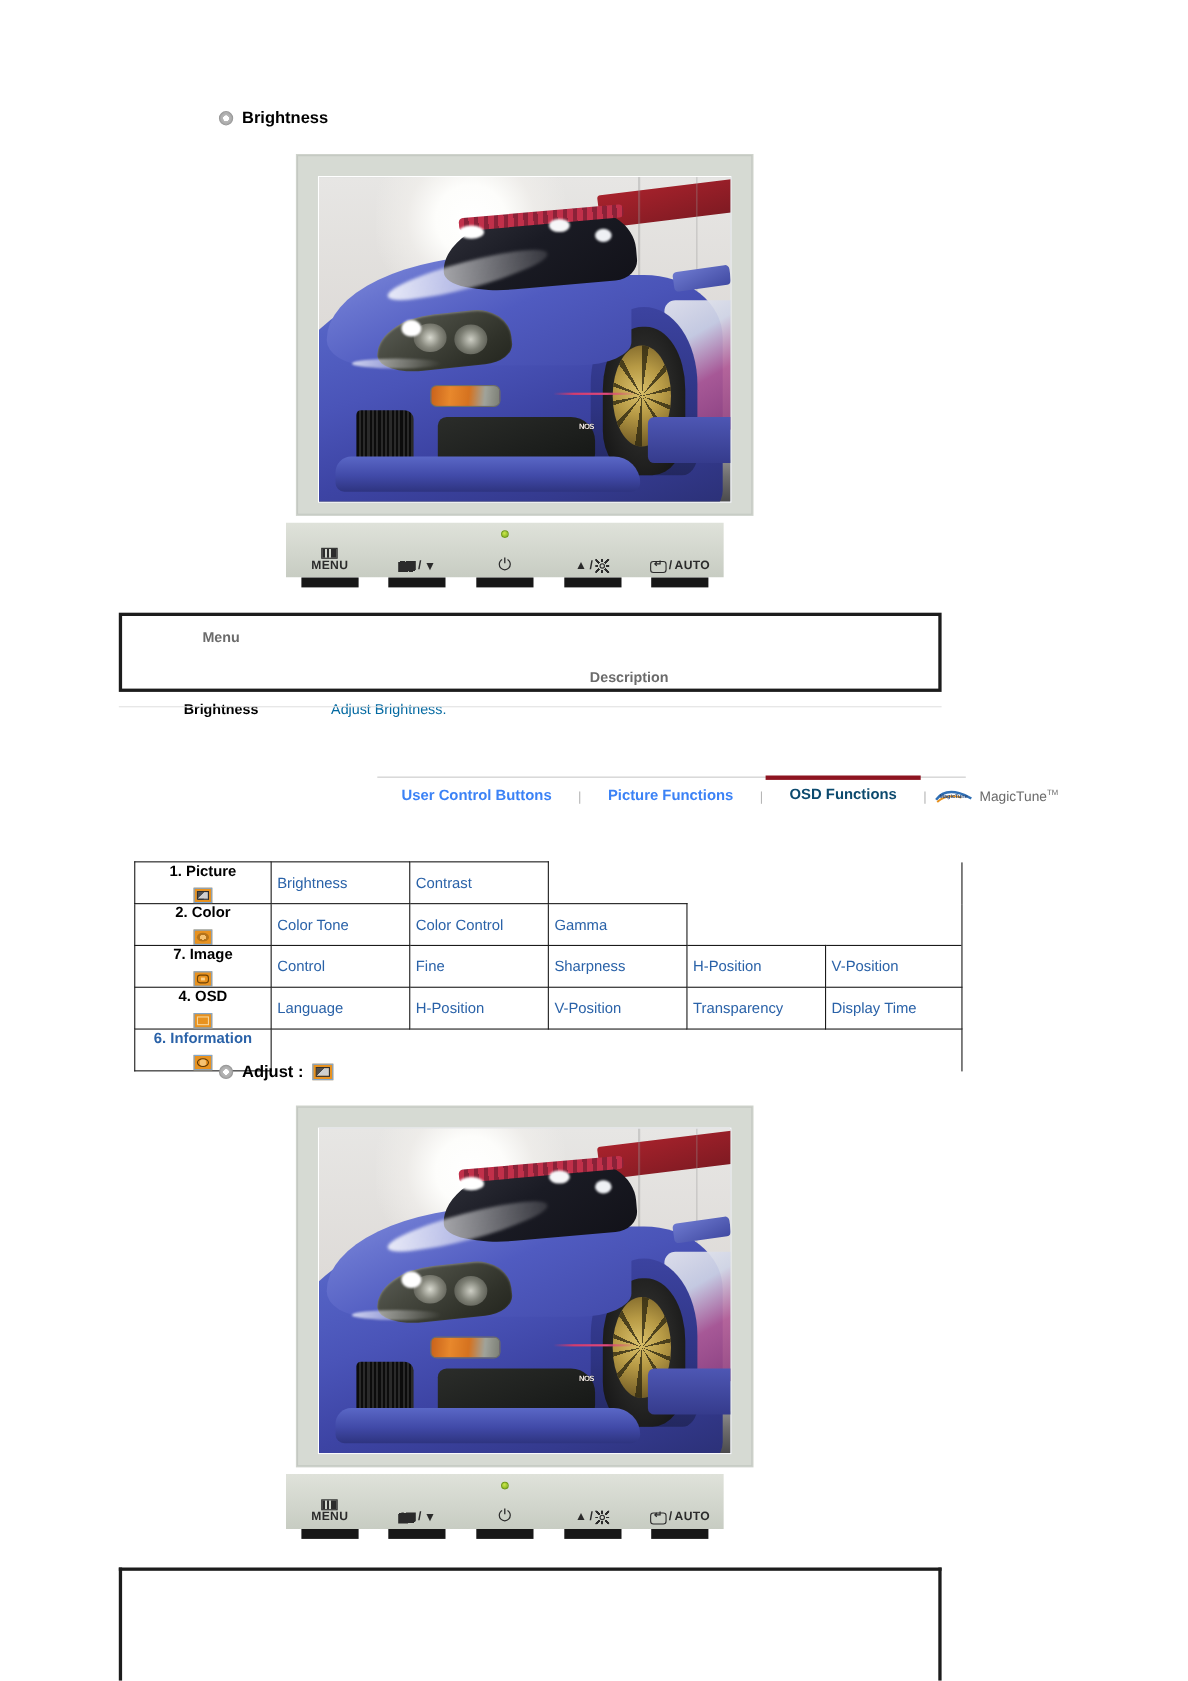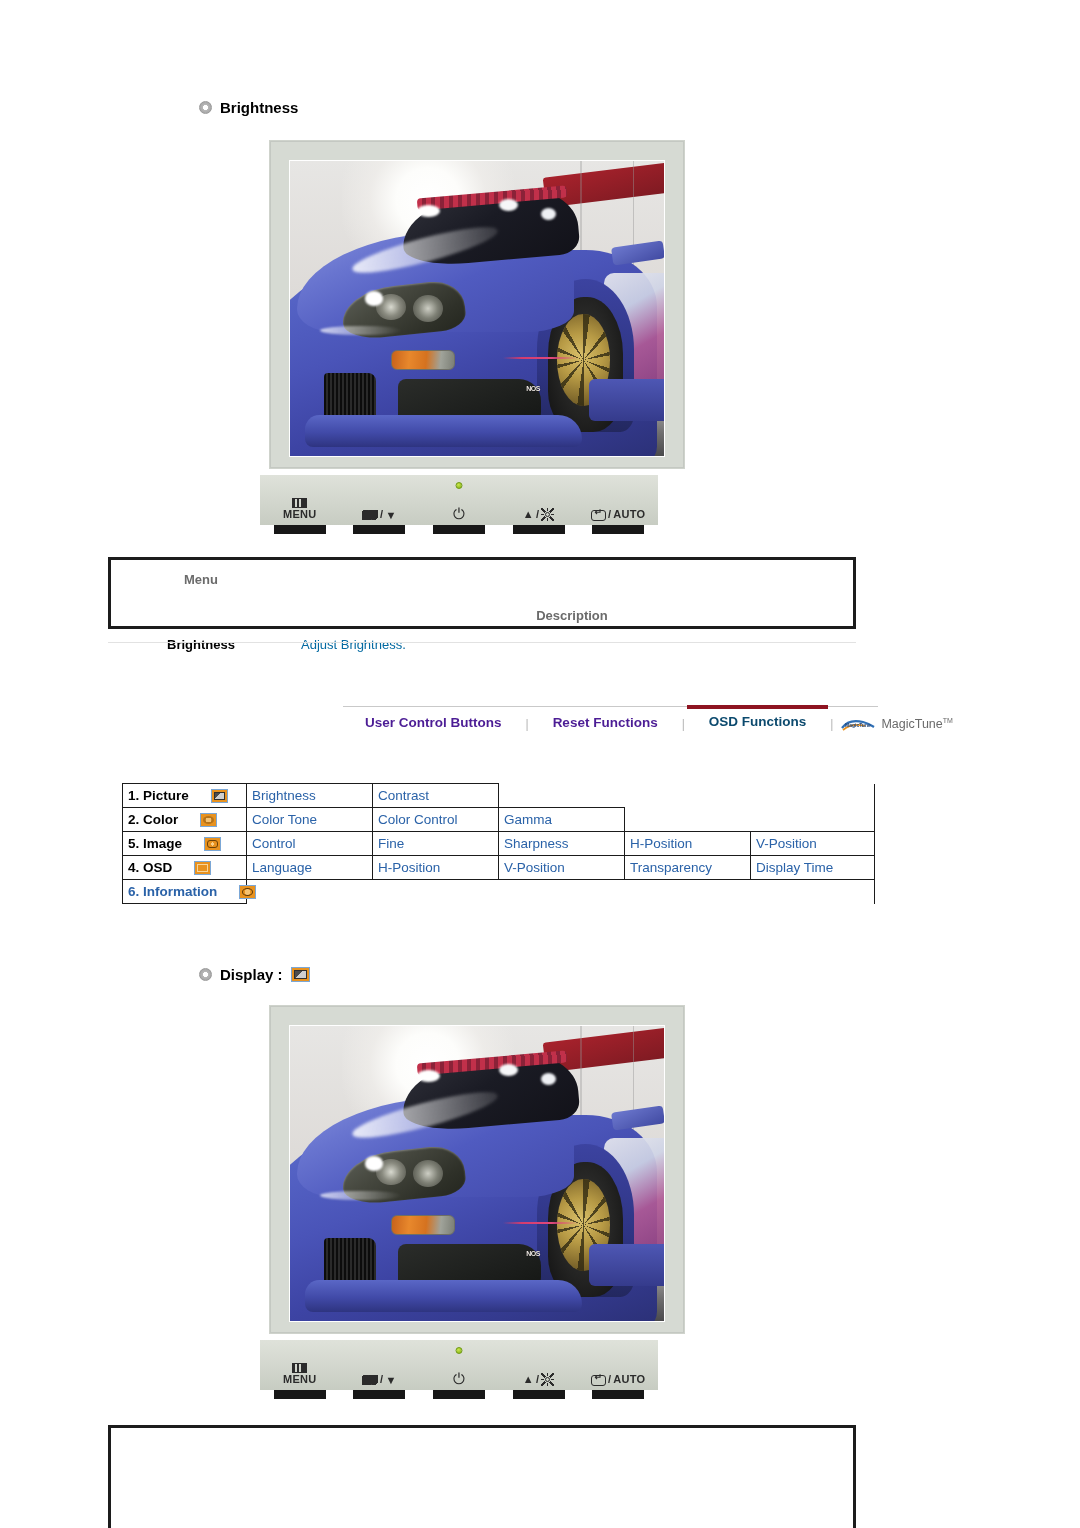--- a/index.html
+++ b/index.html
@@ -456,21 +456,21 @@
     position: absolute;
     display: flex;
     align-items: center;
     gap: 0;
     border-top: 1px solid #c9c9c9;
     padding-top: 7px;
   }
   .navtab {
     font-size: 13.5px;
     font-weight: bold;
-    color: #4c1d95;
+    color: #3b82f6;
     padding: 1px 22px 4px 22px;
     white-space: nowrap;
   }
   .navtab.active {
     color: #0c4a6e;
     border-top: 4px solid #8e1421;
     margin-top: -11px;
     padding-top: 5px;
   }
   .navsep {
@@ -520,21 +520,22 @@
   .osd-table td.empty {
     border: none;
   }
   .osd-table td.outer {
     border: none;
     border-right: 1.5px solid #1b1b1b;
   }
   .cat-inner {
     display: flex;
     align-items: center;
-    gap: 22px;
+    gap: 8px;
+    flex-direction: column;
   }
   .osd-icon {
     width: 17px; height: 14px;
     flex: none;
     border: 1px solid #7ba7d6;
     box-sizing: border-box;
     background: #e8921f;
     display: inline-block;
     position: relative;
   }
@@ -684,21 +685,21 @@
     <div class="c1">Brightness</div>
     <div class="c2">Adjust Brightness.</div>
   </div>
 </div>
 
 <div class="hr-light" style="left:108px; top:642px; width:748px;"></div>
 
 <div class="navtabs" style="left:343px; top:706px; width:535px;">
   <div class="navtab">User Control Buttons</div>
   <span class="navsep">|</span>
-  <div class="navtab">Reset Functions</div>
+  <div class="navtab">Picture Functions</div>
   <span class="navsep">|</span>
   <div class="navtab active">OSD Functions</div>
   <span class="navsep">|</span>
   <div class="magictune-wrap">
     <span class="magictune-logo">
       <svg width="34" height="13" viewBox="0 0 34 13" xmlns="http://www.w3.org/2000/svg">
         <path d="M1 9 C6 2, 14 1, 22 3 C27 4.2, 30 6, 33 8" stroke="#2f6fb5" stroke-width="2.2" fill="none"></path>
         <path d="M2 11 C8 6, 16 5, 24 7" stroke="#e8921f" stroke-width="1.8" fill="none"></path>
         <text x="4" y="7.5" font-family="Liberation Sans, sans-serif" font-size="5" font-weight="bold" fill="#23487d">MagicTune</text>
       </svg>
@@ -742,21 +743,21 @@
       <td>Color Tone</td>
       <td>Color Control</td>
       <td>Gamma</td>
       <td class="empty"></td>
       <td class="outer"></td>
     </tr>
 
     <tr>
       <td class="cat">
         <span class="cat-inner">
-          <span>5. Image</span>
+          <span>7. Image</span>
           <span class="osd-icon ic-image"></span>
         </span>
       </td>
       <td>Control</td>
       <td>Fine</td>
       <td>Sharpness</td>
       <td>H-Position</td>
       <td>V-Position</td>
     </tr>
 
@@ -786,21 +787,21 @@
       <td class="empty"></td>
       <td class="empty"></td>
       <td class="empty"></td>
       <td class="outer"></td>
     </tr>
   </tbody>
 </table>
 
 <div class="sec-heading" style="left:199px; top:966px;">
   <span class="bullet-icon"></span>
-  <span>Display :</span>
+  <span>Adjust :</span>
   <span class="osd-icon ic-picture" style="width:19px;height:15px;"></span>
 </div>
 
 <div class="monitor" style="left:270px; top:1006px;">
   <div class="monitor-body">
     <div class="screen">
       <div class="photo">
         <div class="ph-wall"></div>
         <div class="ph-redstripe"></div>
         <div class="ph-wallpanelA"></div>

